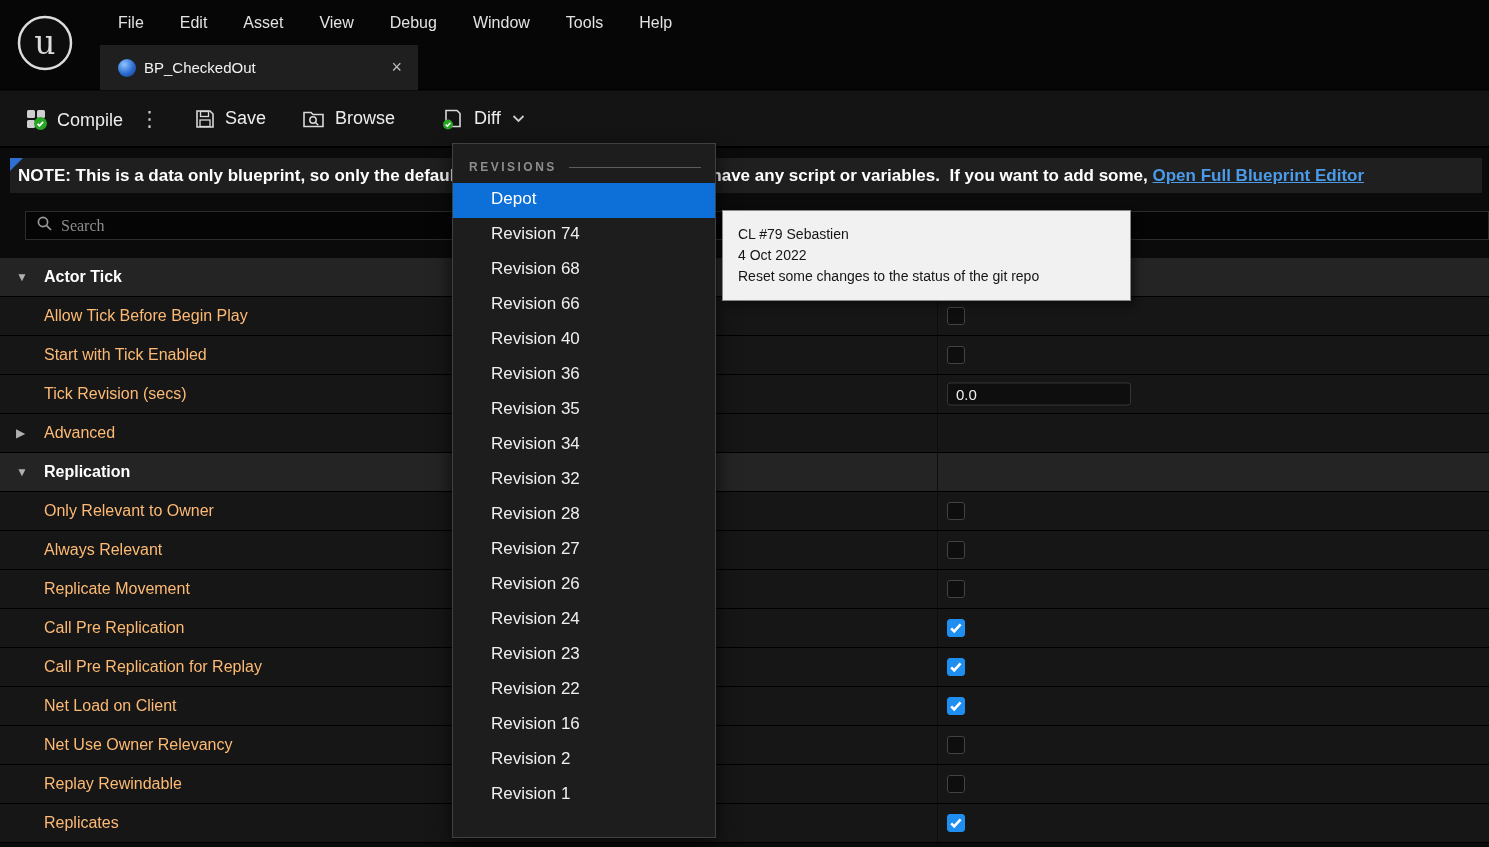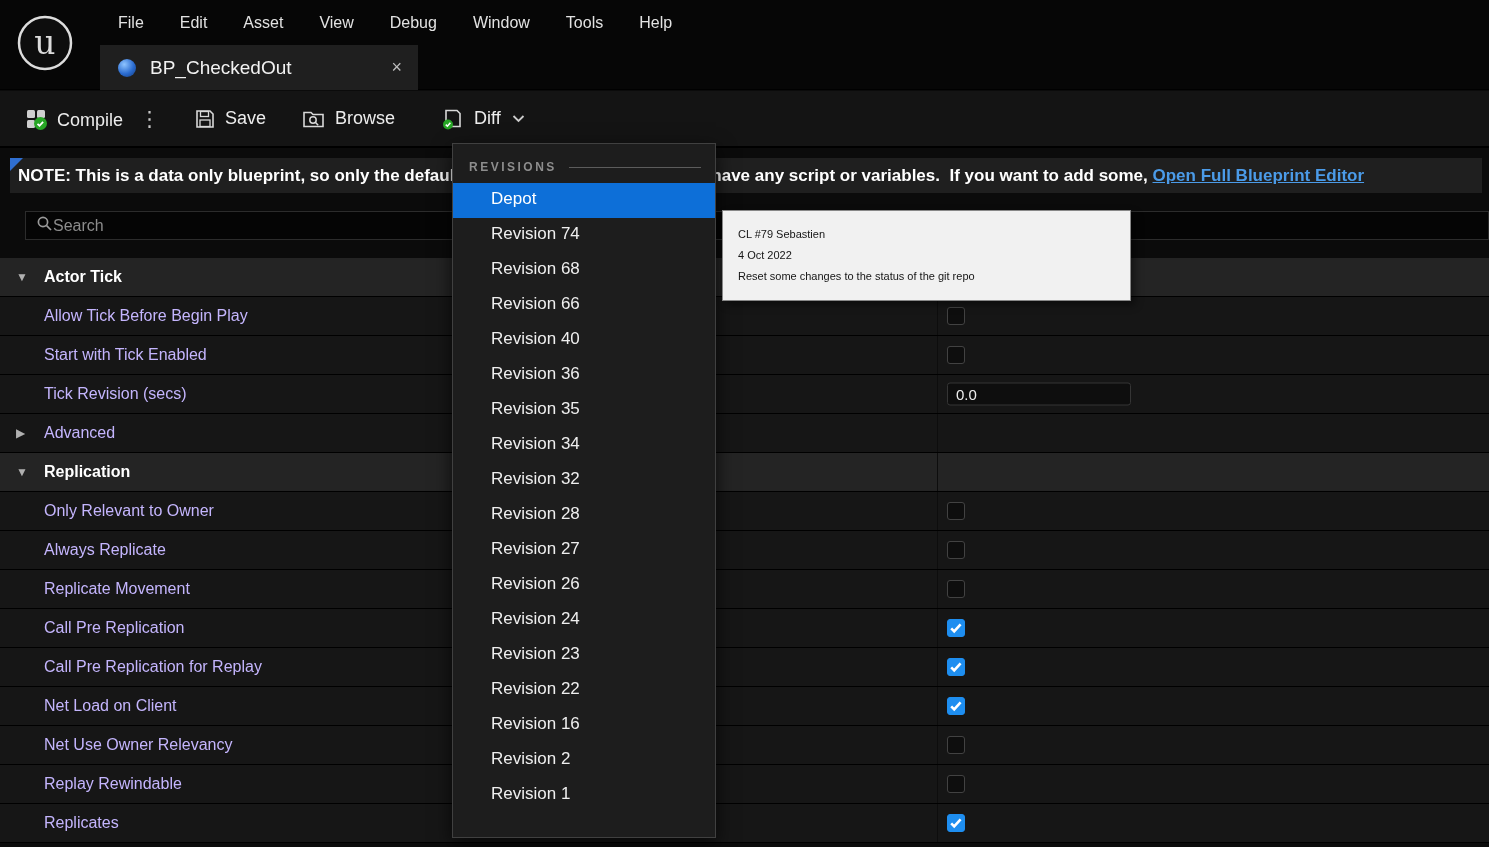--- a/index.html
+++ b/index.html
@@ -14,21 +14,21 @@
   .menu-items { position:absolute; left:100px; top:0; height:45px; display:flex; align-items:center; }
   .menu-item { padding:0 18px; font-size:16px; color:#e2e2e2; cursor:default; }
 
   .logo { position:absolute; left:15px; top:13px; width:60px; height:60px; z-index:10; }
 
   
   .tabstrip { position:absolute; top:45px; left:0; right:0; height:45px; background:#060606; border-bottom:1px solid #000; }
   .tab { position:absolute; left:100px; top:0; width:318px; height:45px; background:#1f1f1f; display:flex; align-items:center; }
   .tab-icon { margin-left:18px; width:18px; height:18px; border-radius:50%;
     background:radial-gradient(circle at 35% 30%, #8ec4ff, #2a6bd0 55%, #123a7a); flex:none; }
-  .tab-label { margin-left:14px; font-size:19px; color:#f2f2f2; }
+  .tab-label { margin-left:8px; font-size:15px; color:#f2f2f2; }
   .tab-close { margin-left:auto; margin-right:16px; color:#bdbdbd; font-size:18px; cursor:default; }
 
   
   .toolbar { position:absolute; top:91px; left:0; right:0; height:57px; background:#141414;
     border-bottom:2px solid #000; display:flex; align-items:center; }
   .tbtn { display:flex; align-items:center; gap:9px; color:#ededed; font-size:18px; cursor:default; }
   .tbtn svg { display:block; }
   #btn-compile { margin-left:24px;align-items:flex-end; }
   .kebab { margin-left:16px; color:#c8c8c8; font-size:21px; line-height:1; cursor:default; }
   #btn-save { margin-left:34px; }
@@ -42,32 +42,32 @@
   .note-corner { position:absolute; left:0; top:0; width:0; height:0;
     border-top:13px solid #2f6fd2; border-right:13px solid transparent; }
   .note-text { margin-left:8px; font-weight:bold; font-size:17px; color:#ffffff; white-space:pre; }
   .note-link { font-weight:bold; font-size:17px; color:#4b9be8; text-decoration:underline; white-space:pre; cursor:pointer; }
 
   
   .searchbar { position:absolute; top:211px; left:25px; right:0; height:29px; background:#050505;
     border:1px solid #2c2c2c; display:flex; align-items:center; }
   .search-icon { margin-left:10px; flex:none; }
   input.search-input { background:transparent; border:0; outline:0; color:#dddddd; font-size:16px;
-    width:420px; font-family:Liberation Sans, sans-serif; }
+    margin-left:8px; width:420px; font-family:Liberation Serif, serif; }
   input.search-input::placeholder { color:#8c8c8c; }
 
   
   .details { position:absolute; top:258px; left:0; right:0; z-index:1; }
   .prow { position:relative; height:39px; border-bottom:1px solid #000; background:#161616; }
   .prow.category { background:#242424; }
   .prow .vdiv { position:absolute; left:937px; top:0; bottom:0; width:1px; background:#0d0d0d; }
   .prow .arrow { position:absolute; left:16px; top:50%; transform:translateY(-50%);
     color:#b0b0b0; font-size:12px; }
   .prow .plabel { position:absolute; left:44px; top:50%; transform:translateY(-50%);
-    font-size:16px; color:#c4b5fd; white-space:nowrap; }
+    font-size:16px; color:#fdba74; white-space:nowrap; }
   .prow.category .plabel { color:#ffffff; font-weight:bold; }
   .cbox { position:absolute; left:947px; top:50%; transform:translateY(-50%); width:18px; height:18px;
     background:#0e0e0e; border:1px solid #424242; border-radius:3px; }
   .cbox.checked { background:#1e8ef0; border-color:#1e8ef0; }
   .cbox svg { width:16px; height:16px; display:block; margin:0 auto; }
   .numfield { position:absolute; left:947px; top:50%; transform:translateY(-50%); width:184px; height:23px;
     background:#0e0e0e; border:1px solid #353535; border-radius:3px; color:#eeeeee;
     font-size:15px; line-height:21px; padding-left:8px; }
 
   
@@ -75,21 +75,21 @@
     border:1px solid #404040; box-shadow:0 6px 18px rgba(0,0,0,0.7); z-index:40; }
   .rev-header { display:flex; align-items:center; padding:16px 14px 9px 16px; }
   .rev-title { font-size:12px; letter-spacing:2.5px; color:#8d8d8d; font-weight:bold; }
   .rev-line { flex:1; height:1px; background:#5c5c5c; margin-left:12px; }
   .rev-item { height:35px; line-height:32px; padding-left:38px; font-size:17px; color:#efefef; cursor:default; }
   .rev-item.selected { background:#0d6fd8; color:#ffffff; }
 
   
   .tooltip { position:absolute; left:722px; top:210px; width:409px; background:#f1f1f1;
     border:1px solid #888; box-shadow:4px 4px 8px rgba(0,0,0,0.45); padding:13px 15px; z-index:50; }
-  .tip-line { font-size:11px; color:#151515; line-height:21px; white-space:nowrap; }
+  .tip-line { font-size:14px; color:#151515; line-height:21px; white-space:nowrap; }
 </style>
 </head>
 <body>
 
 <div class="menubar">
   <div class="menu-items">
       <div class="menu-item">File</div>
       <div class="menu-item">Edit</div>
       <div class="menu-item">Asset</div>
       <div class="menu-item">View</div>
@@ -216,21 +216,21 @@
       <div class="arrow">▼</div>
       <div class="plabel">Replication</div>
     </div>
     <div class="prow checkbox">
       <div class="vdiv"></div>
       <div class="plabel">Only Relevant to Owner</div>
       <div class="cbox"></div>
     </div>
     <div class="prow checkbox">
       <div class="vdiv"></div>
-      <div class="plabel">Always Replicate</div>
+      <div class="plabel">Always Relevant</div>
       <div class="cbox"></div>
     </div>
     <div class="prow checkbox">
       <div class="vdiv"></div>
       <div class="plabel">Replicate Movement</div>
       <div class="cbox"></div>
     </div>
     <div class="prow checkbox">
       <div class="vdiv"></div>
       <div class="plabel">Call Pre Replication</div>

